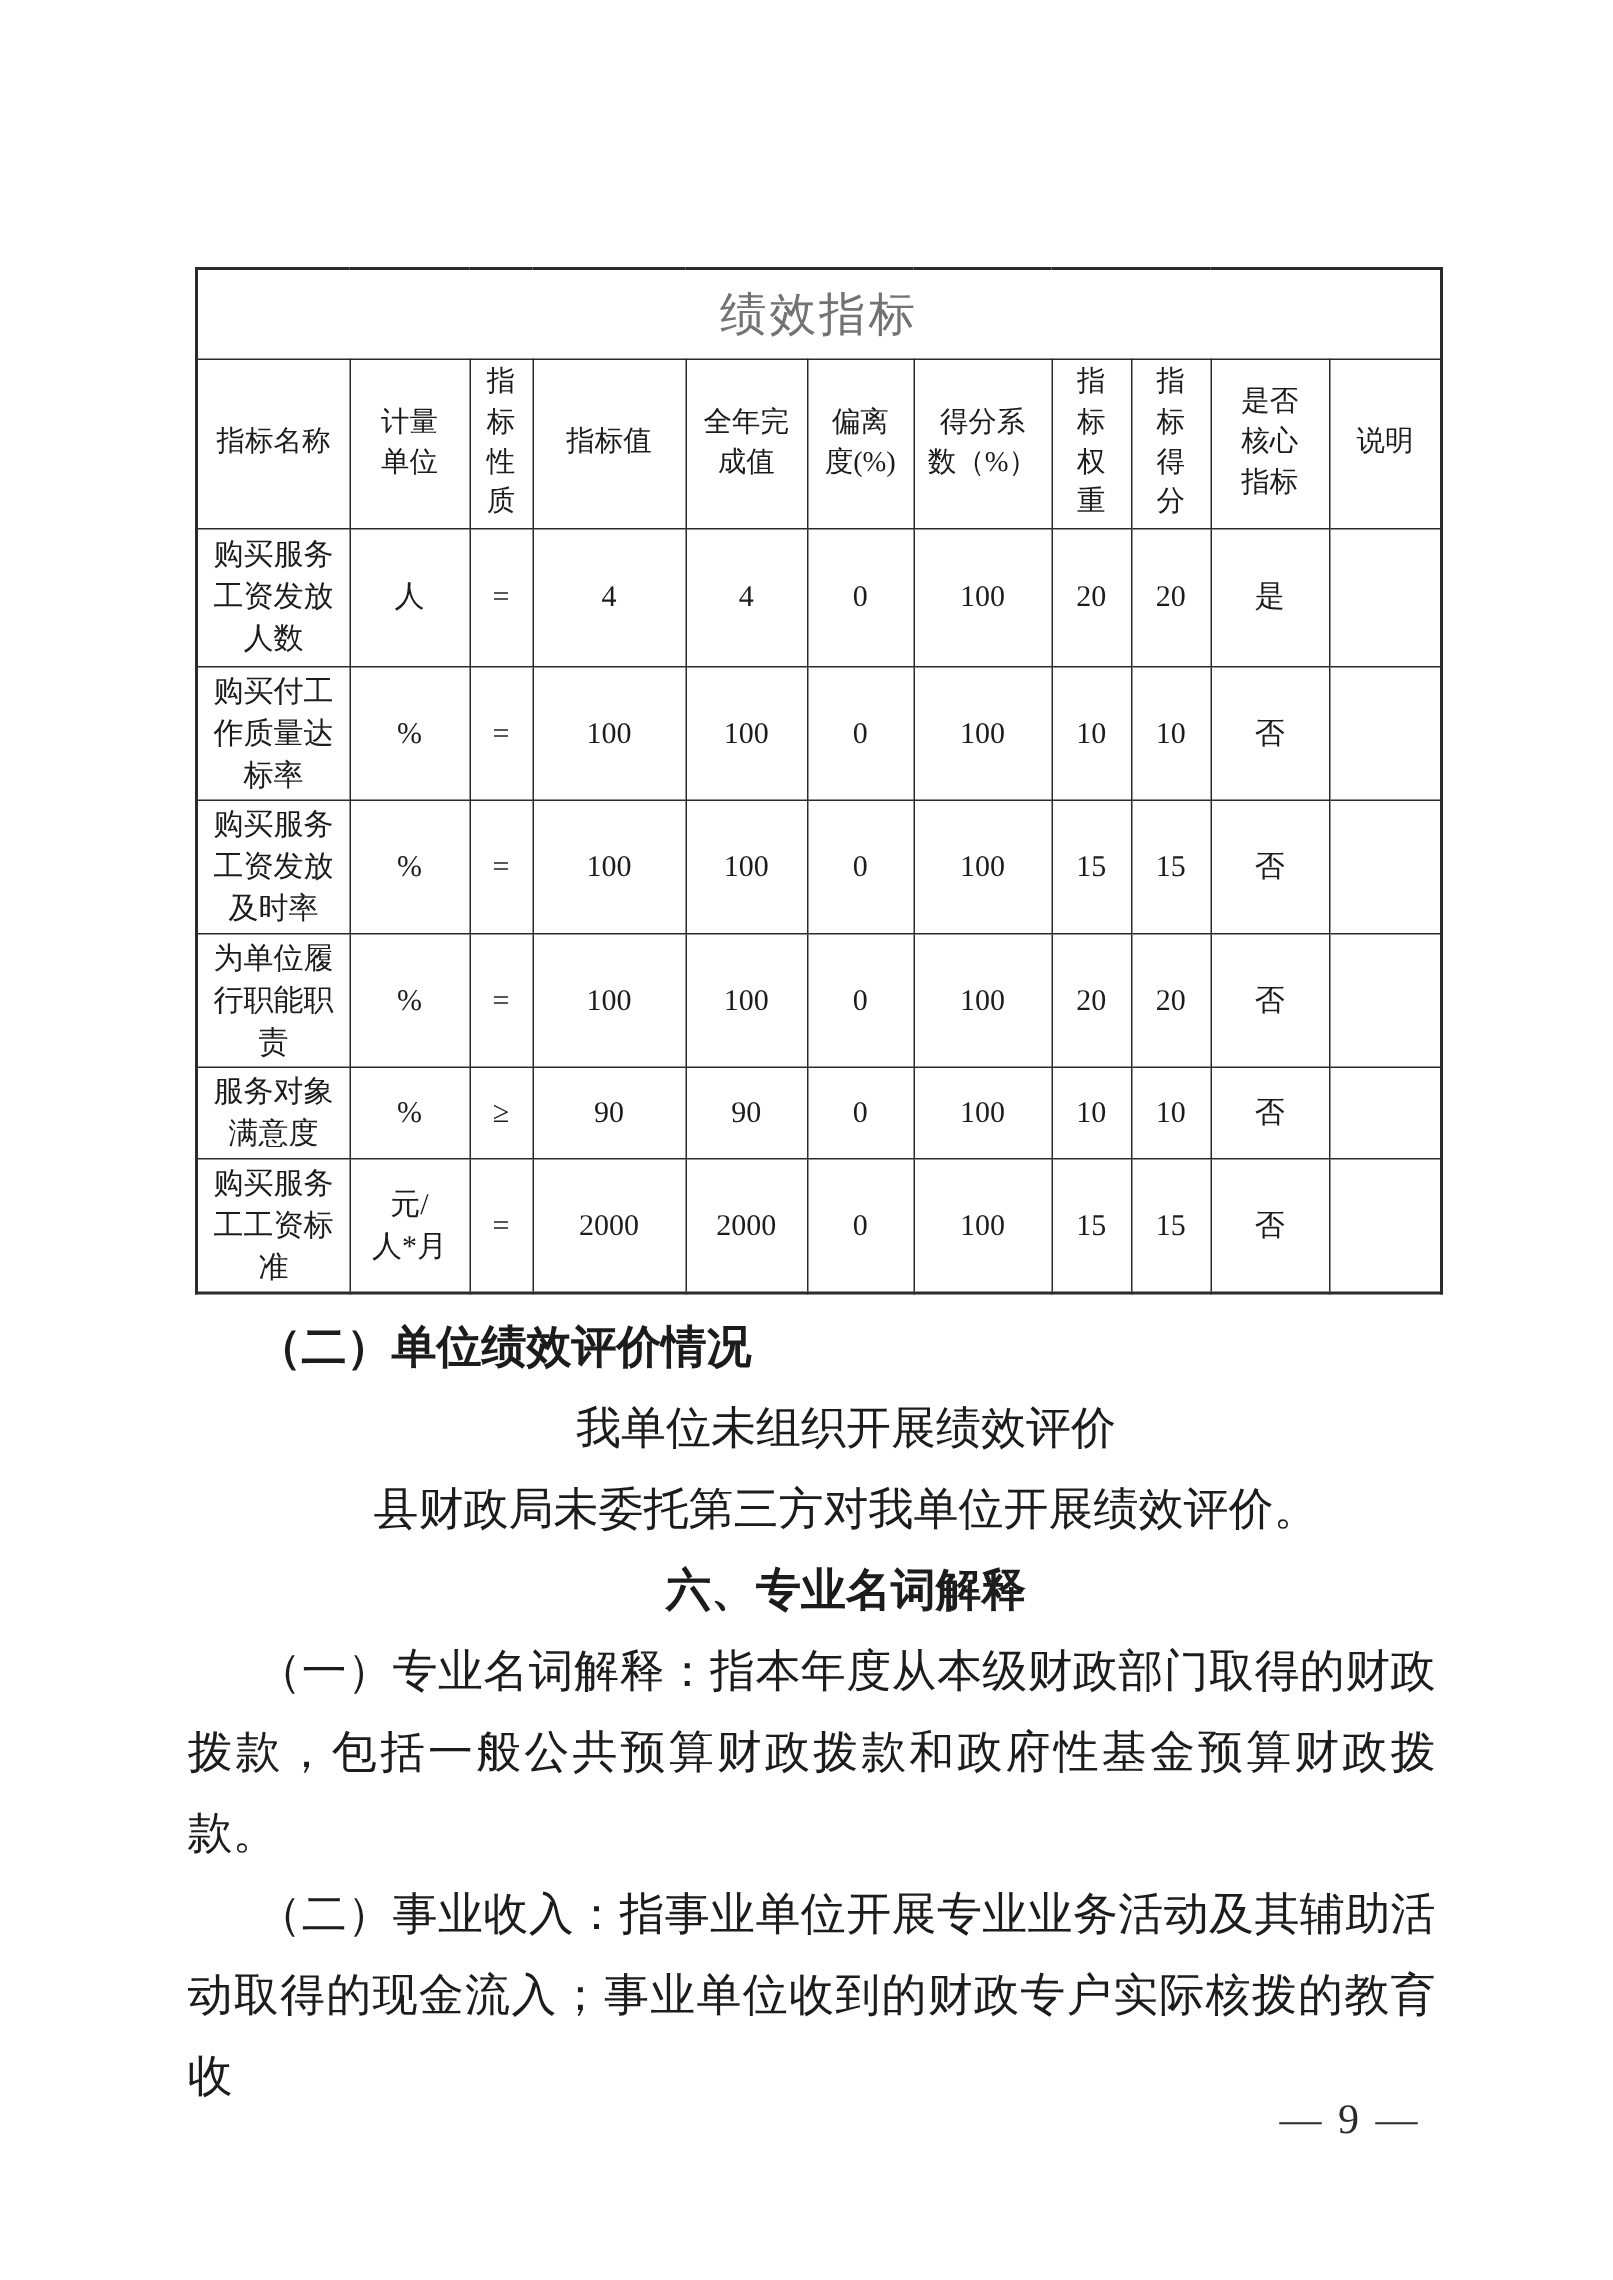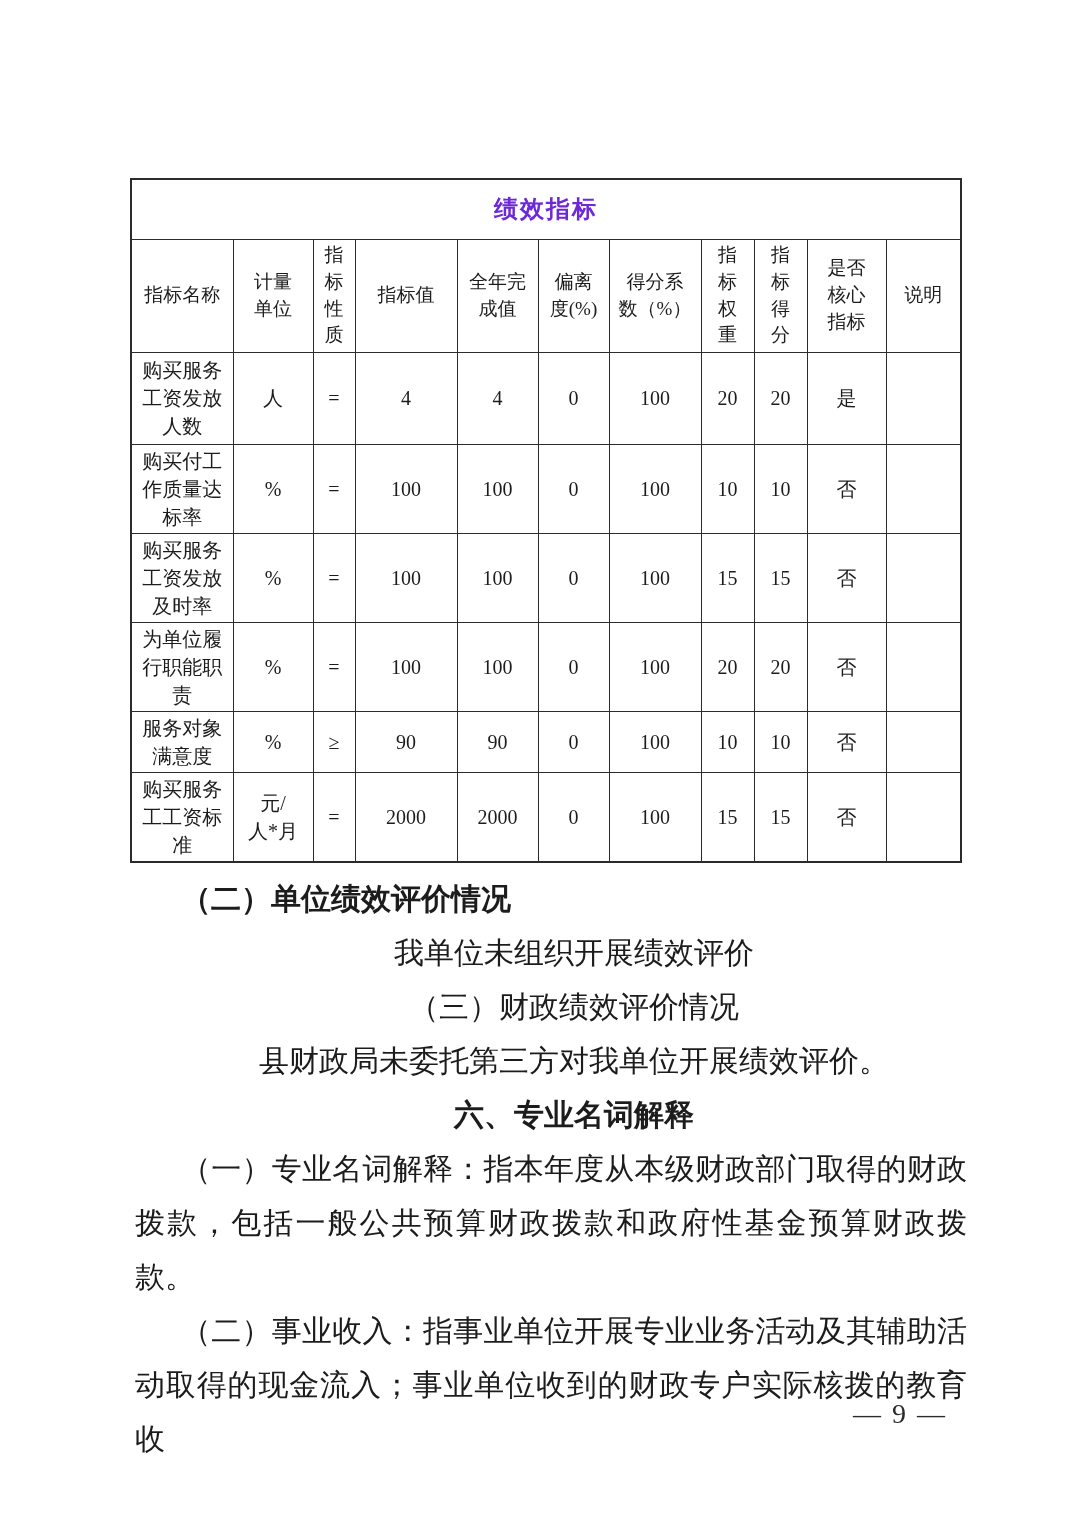--- a/index.html
+++ b/index.html
@@ -30,23 +30,23 @@
     font-size: 20px;
     line-height: 1.4;
     padding: 2px;
     white-space: pre-line;
     overflow: hidden;
   }
   tr.title-row { height: 60px; }
   tr.title-row td {
     border-bottom: 1px solid #2b2b2b;
     font-family: "Liberation Sans", sans-serif;
-    font-weight: bold;
-    font-size: 24px;
-    color: #6d28d9;
+    font-weight: normal;
+    font-size: 31px;
+    color: #737373;
     letter-spacing: 2px;
     white-space: normal;
   }
   tr.header-row { height: 113px; }
   tr.header-row td { font-size: 19px; line-height: 1.42; }
   tr.row-0 { height: 92px; }
   tr.row-1 { height: 83px; }
   tr.row-2 { height: 84px; }
   tr.row-3 { height: 87px; }
   tr.row-4 { height: 61px; }
@@ -55,21 +55,21 @@
     text-align: left;
     padding-left: 8px;
     font-size: 21px;
     line-height: 1.42;
   }
   td.cell-unit { font-size: 19px; line-height: 1.5; }
 
   
   .content {
     position: absolute;
-    left: 135px;
+    left: 125px;
     top: 872px;
     width: 832px;
   }
   .content p {
     margin: 0;
     font-size: 30px;
     line-height: 54px;
     text-indent: 46px;
     text-align: justify;
   }
@@ -231,21 +231,20 @@
         <td>15</td>
         <td>否</td>
         <td></td>
       </tr>
     </tbody>
   </table>
 
   <div class="content">
     <p class="h-kai-bold">（二）单位绩效评价情况</p>
     <p class="single">我单位未组织开展绩效评价</p>
-    <p class="single">（三）财政绩效评价情况</p>
     <p class="single">县财政局未委托第三方对我单位开展绩效评价。</p>
     <p class="h-hei">六、专业名词解释</p>
     <p>（一）专业名词解释：指本年度从本级财政部门取得的财政拨款，包括一般公共预算财政拨款和政府性基金预算财政拨款。</p>
     <p>（二）事业收入：指事业单位开展专业业务活动及其辅助活动取得的现金流入；事业单位收到的财政专户实际核拨的教育收</p>
   </div>
 
   <div class="page-number">— 9 —</div>
 
 </div>
 

